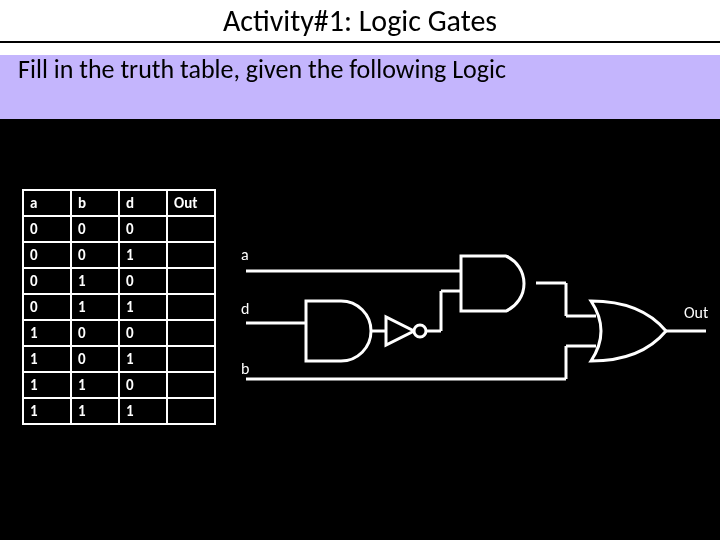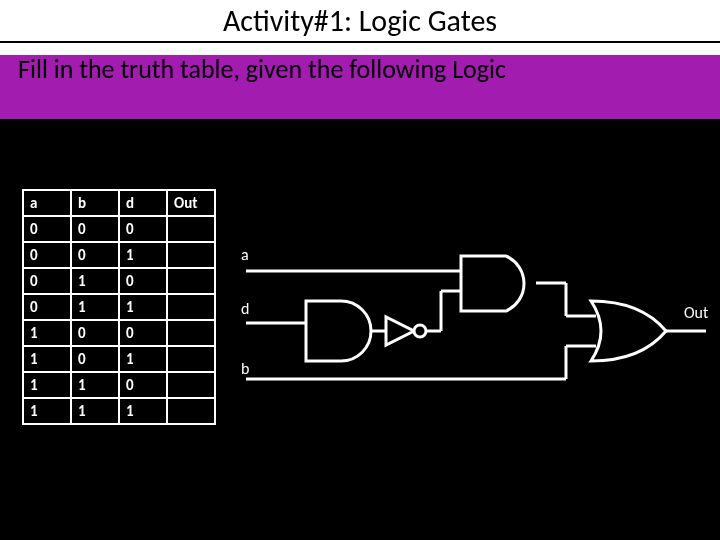--- a/index.html
+++ b/index.html
@@ -29,21 +29,21 @@
   .title-underline {
     border-bottom: 2px solid #000;
     background: #fff;
     height: 1px;
   }
   .white-strip {
     background: #fff;
     height: 12px;
   }
   .body-text {
-    background: #a21caf;
+    background: #c4b5fd;
     color: #000;
     font-size: 26px;
     line-height: 1.15;
     padding: 0 18px 4px 18px;
   }
   .content-row {
     display: flex;
     align-items: flex-start;
     margin-top: 70px;
     padding-left: 22px;

